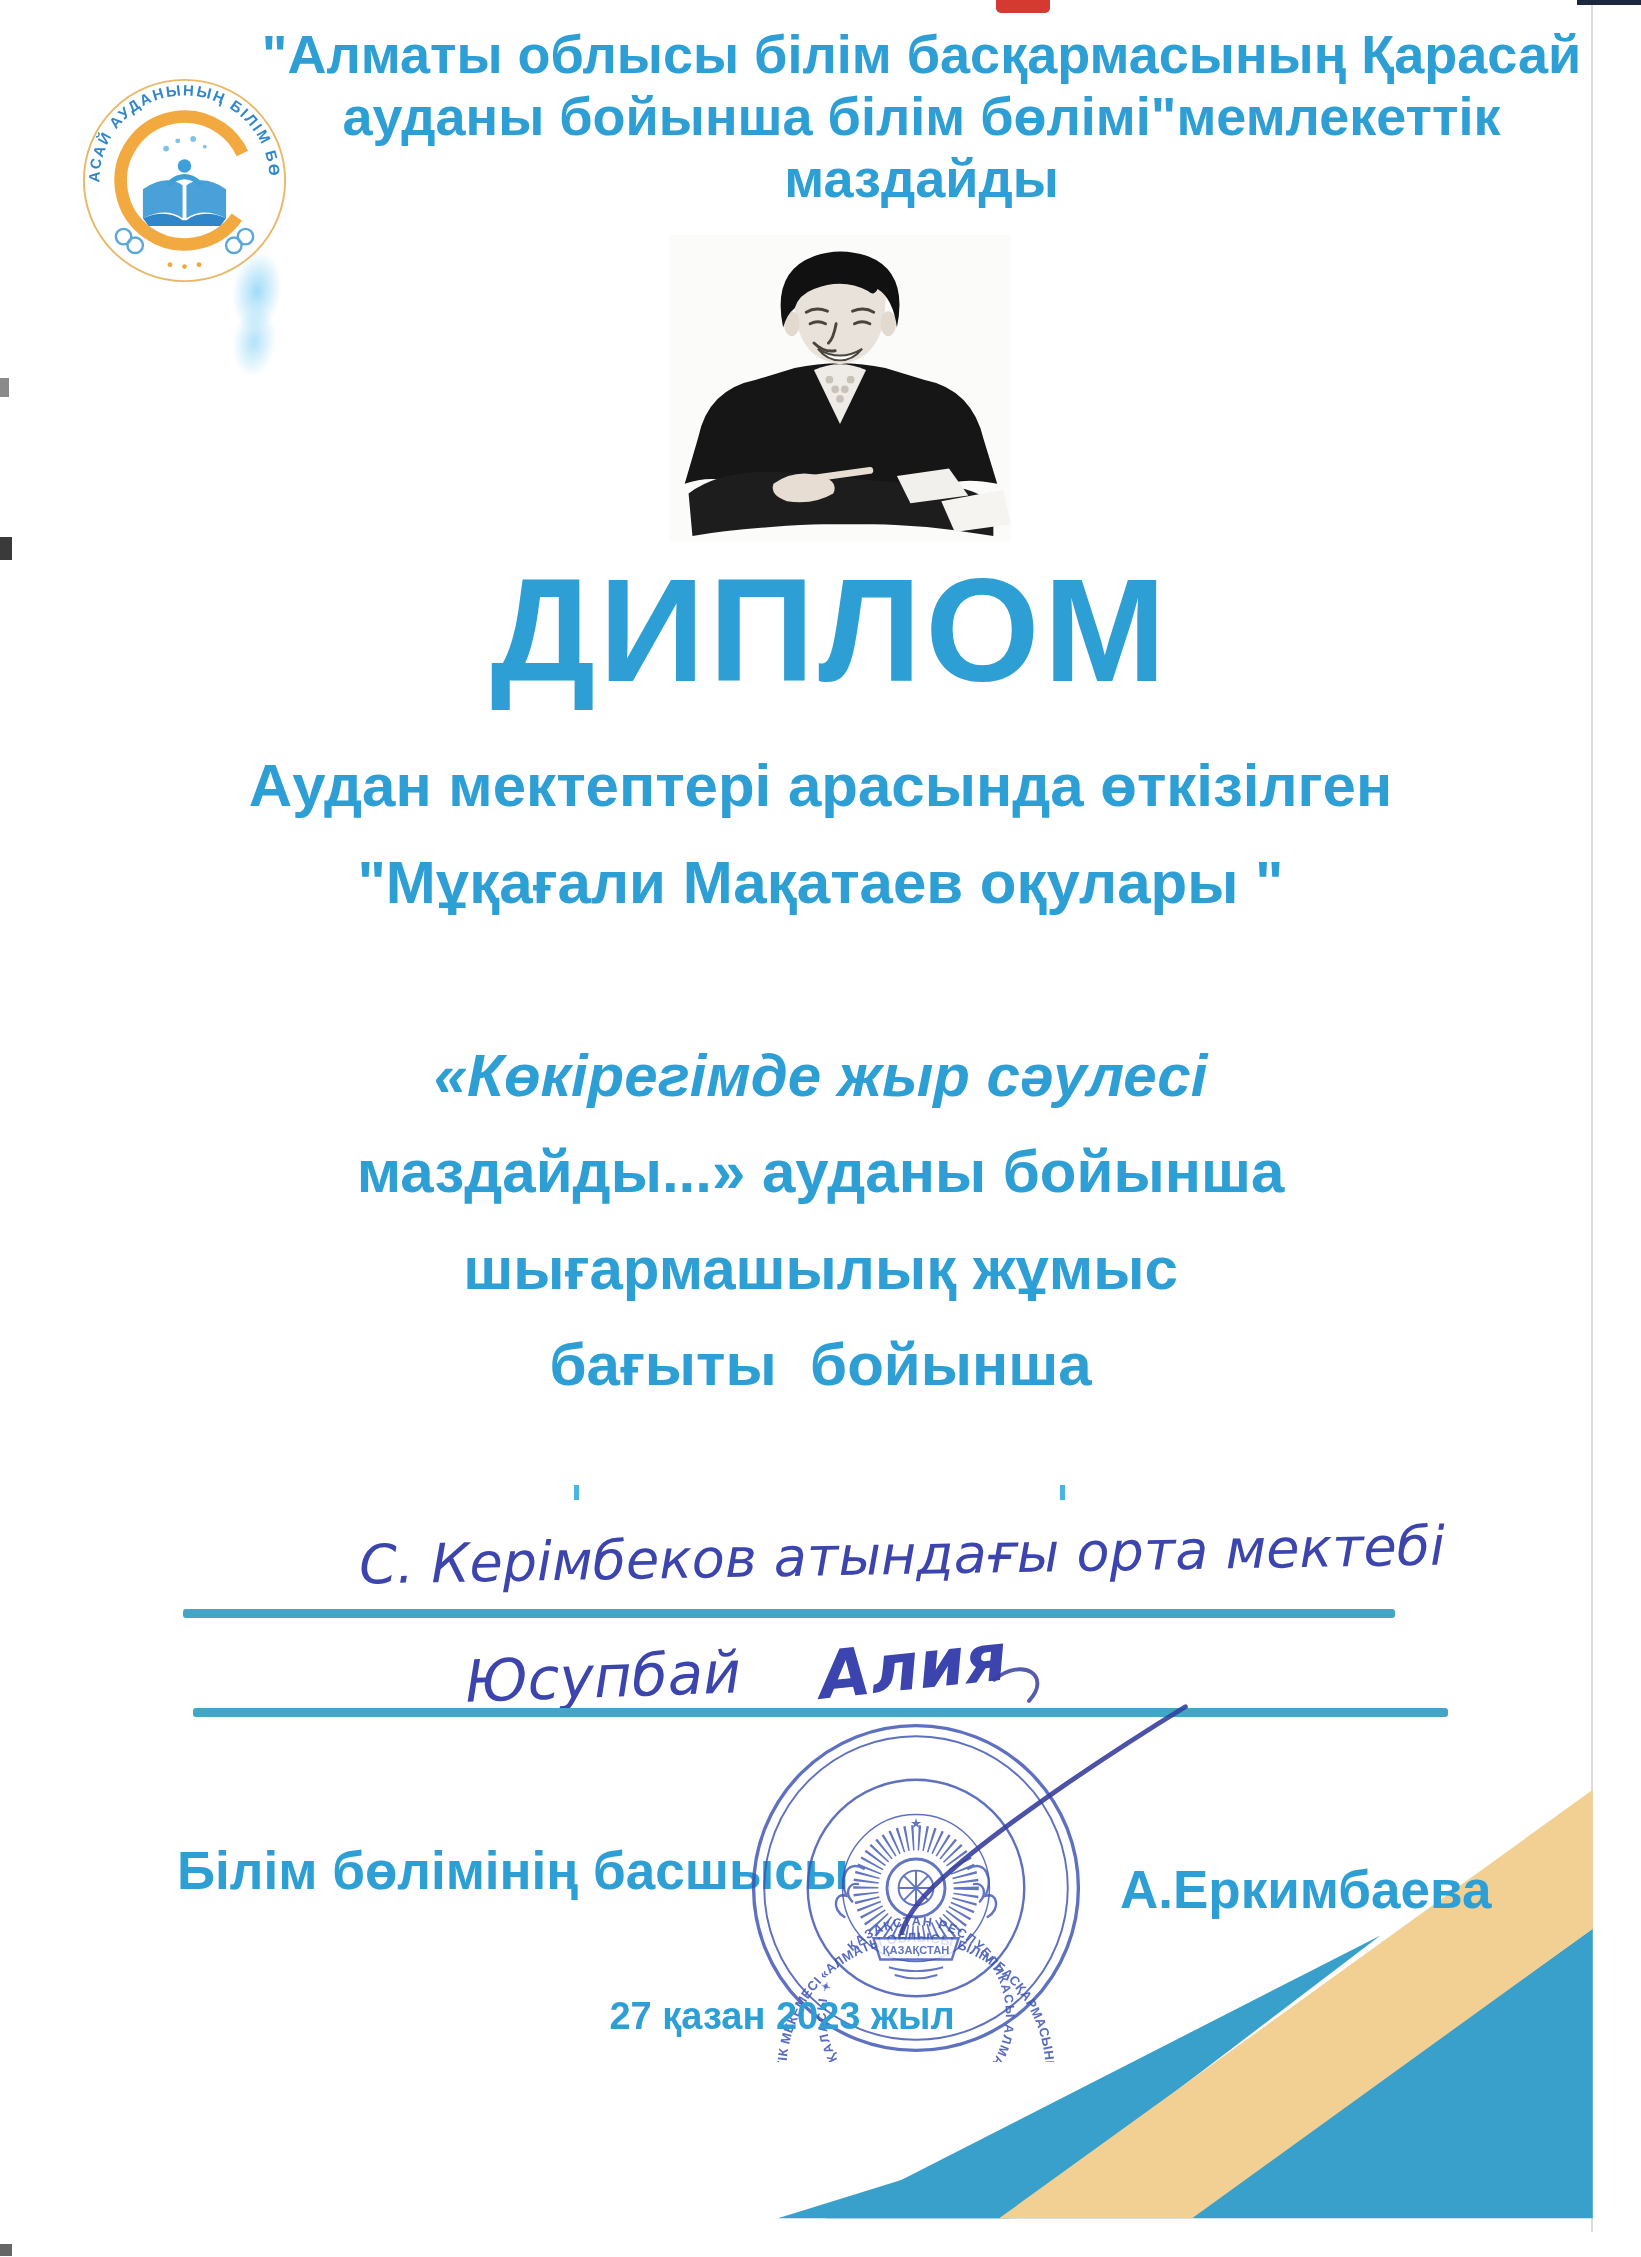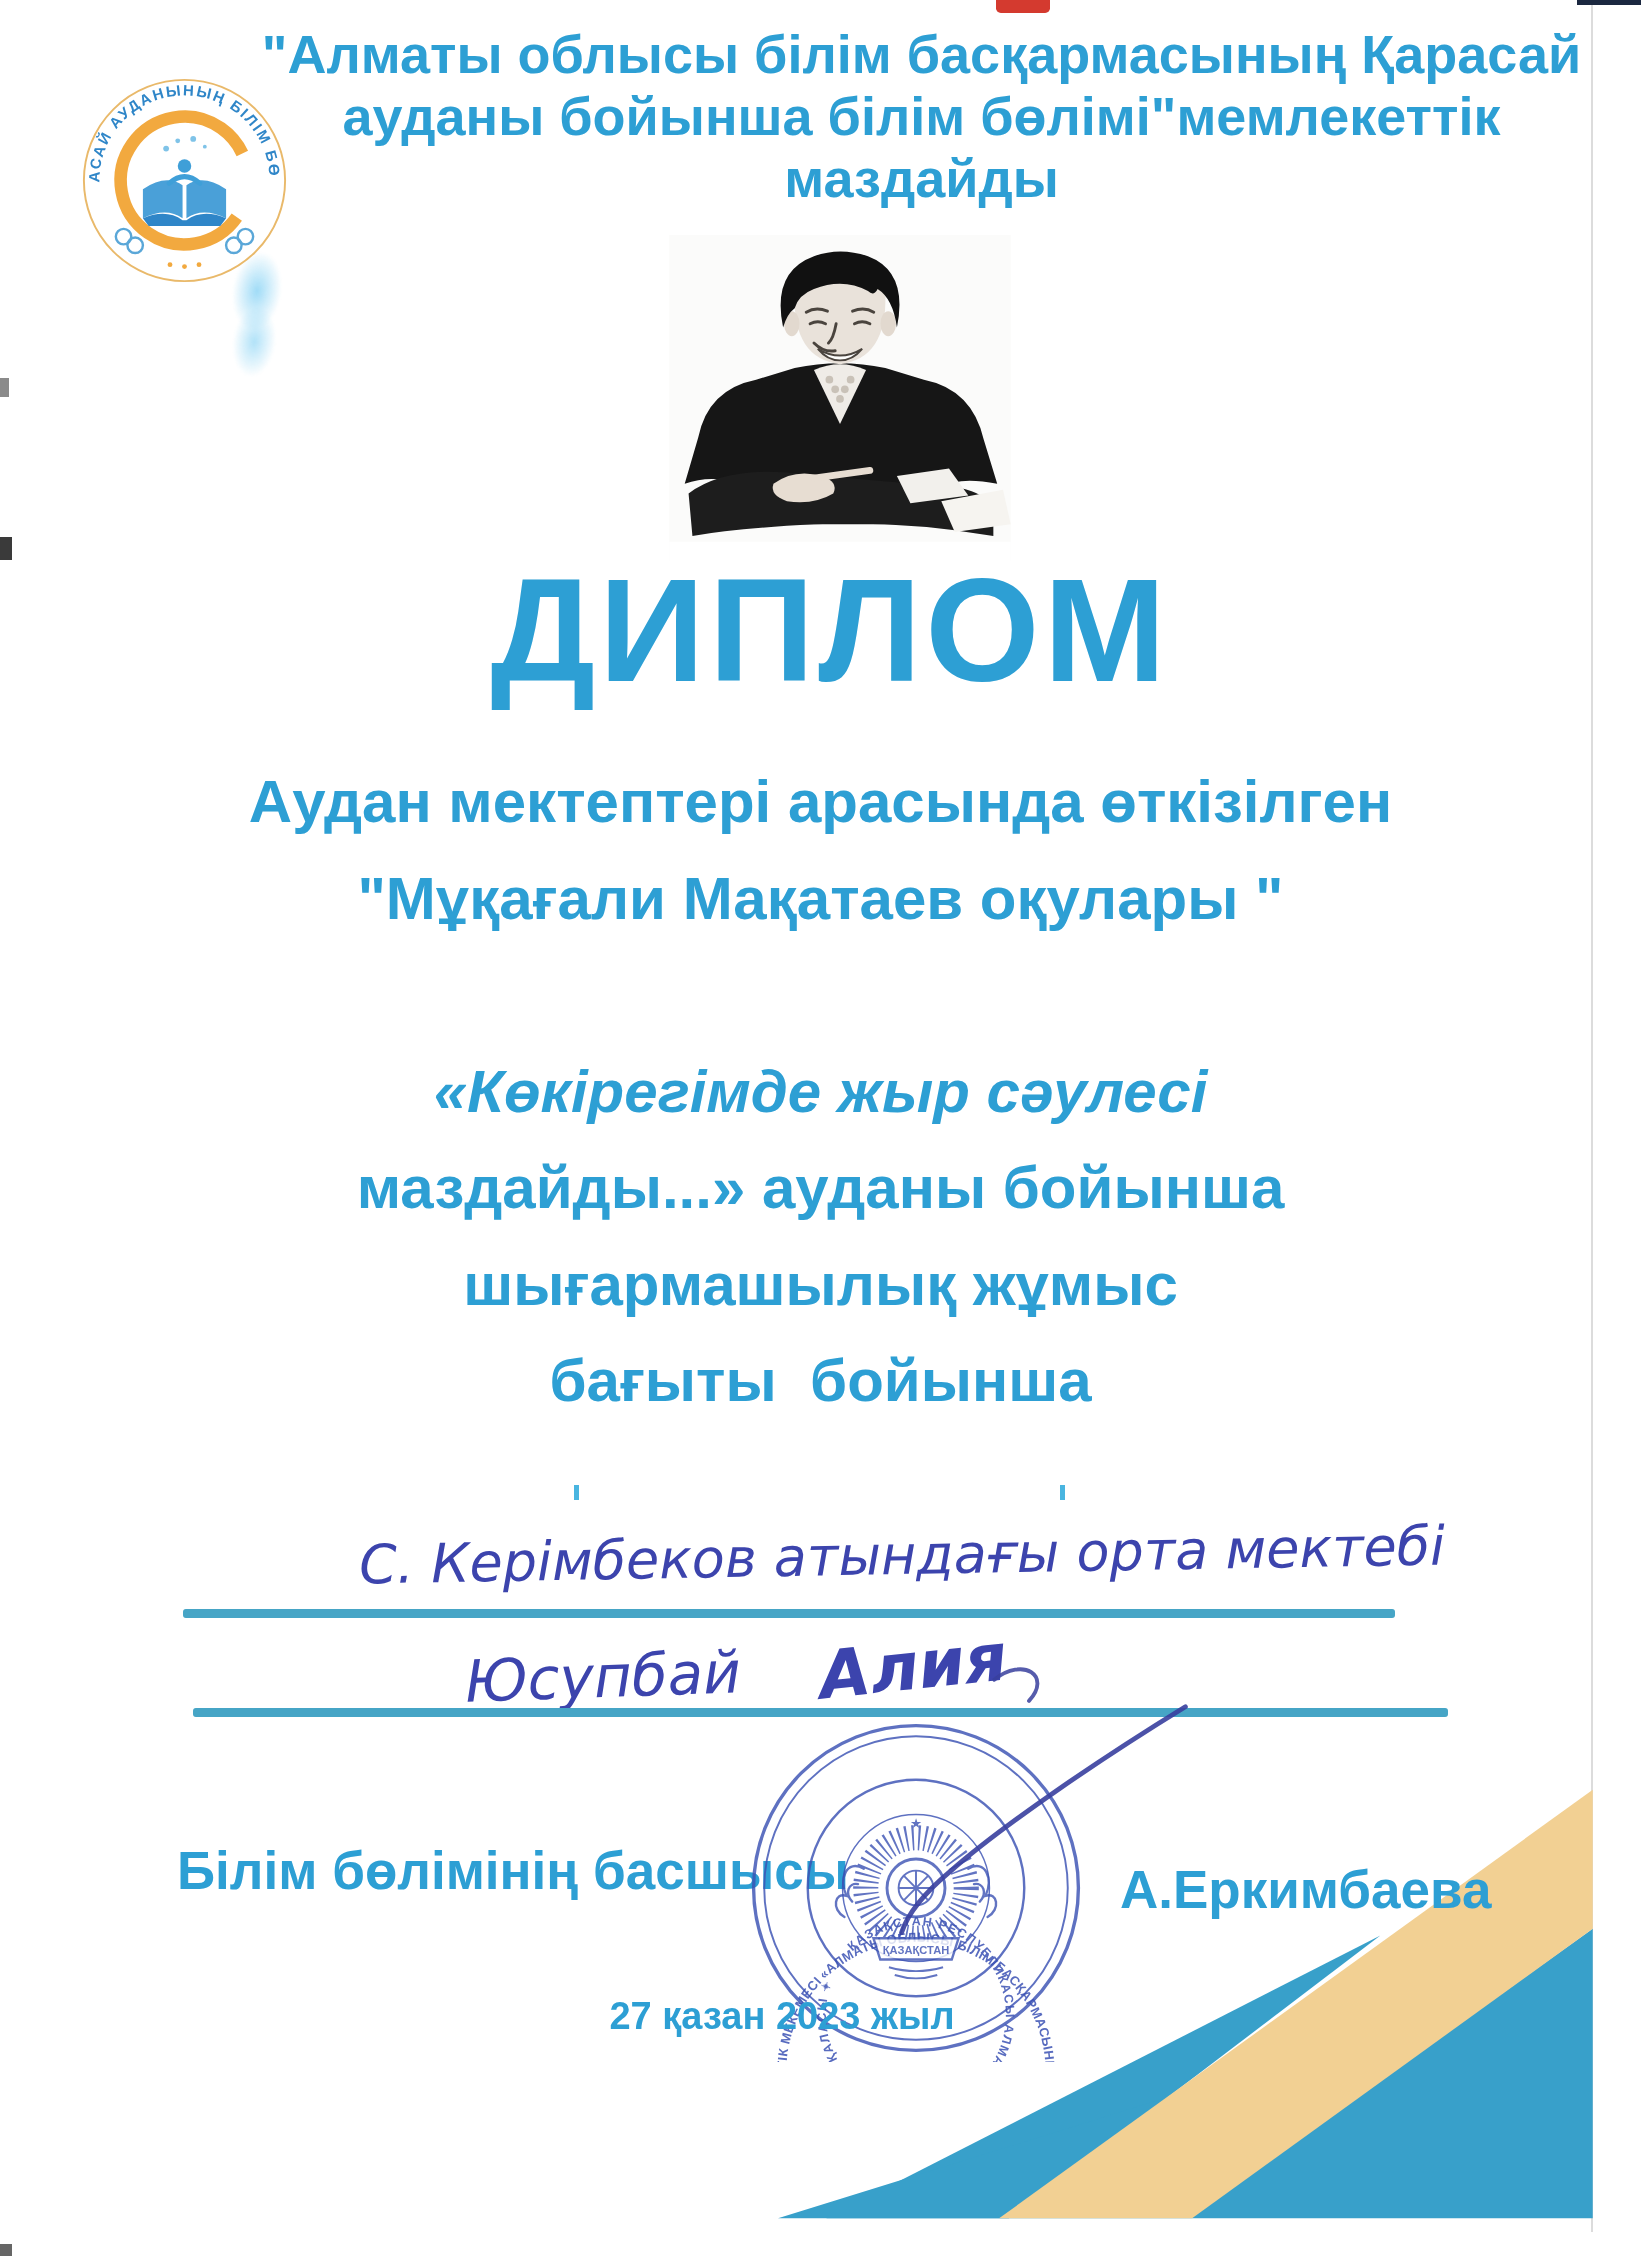--- a/index.html
+++ b/index.html
@@ -1,21 +1,21 @@
 <!DOCTYPE html>
 <html><head>
 <meta charset="utf-8">
 <style>
   html,body{margin:0;padding:0;background:#ffffff;}
   .page{position:relative;width:1641px;height:2257px;background:#ffffff;overflow:hidden;
         font-family:"Liberation Sans",sans-serif;}
   .abs{position:absolute;}
   .print{color:#2d9fd4;font-weight:bold;}
   .center{text-align:center;}
-  .pre{white-space:pre;margin-top:16px;}
+  .pre{white-space:pre;}
   .header-block{left:212px;top:23px;width:1419px;line-height:62px;font-size:54px;letter-spacing:0px;}
   .title{left:9.7px;top:546px;width:1641px;font-size:147px;letter-spacing:3.9px;}
   .bodyline{left:0;width:1641px;font-size:60px;}
   .hand{font-family:"DejaVu Sans",sans-serif;font-style:italic;color:#3c44ad;}
   .rule{background:#46a5c6;height:8.7px;border-radius:2.9px;}
   .signrow{font-size:53px;}
   .date-line{left:0;top:1995px;width:1564px;font-size:38px;}
   .edge-right{left:1591px;top:0;width:1.9px;height:2232px;background:#dcdcdc;}
   .speck-red{left:996px;top:0;width:54px;height:12.6px;background:#d43a2f;border-radius:0 0 4.8px 4.8px;}
   .speck-navy{left:1577px;top:0;width:65px;height:4.8px;background:#1b2840;}

